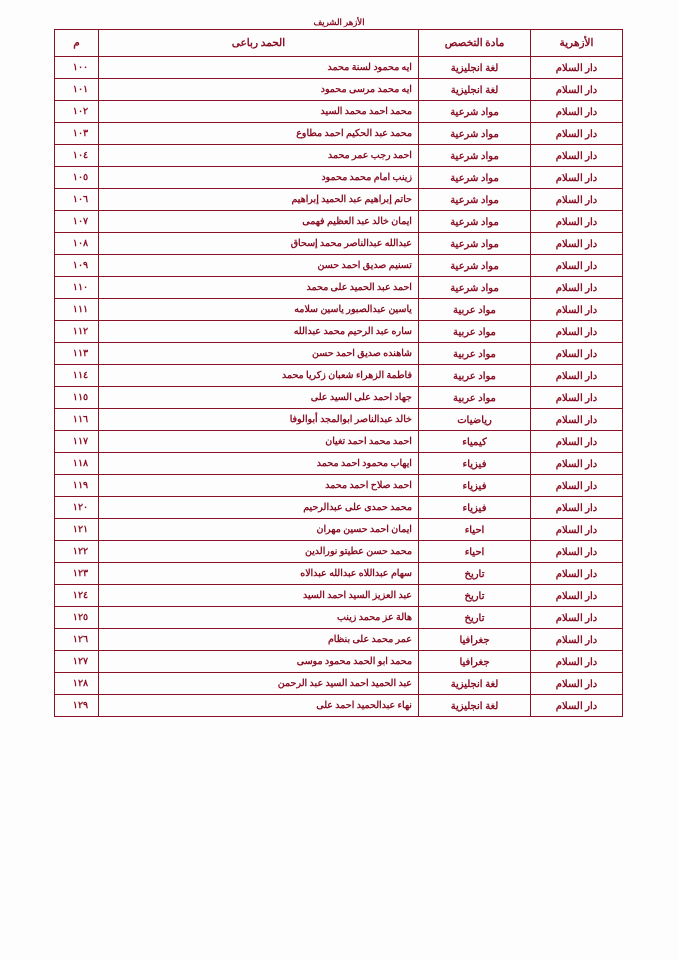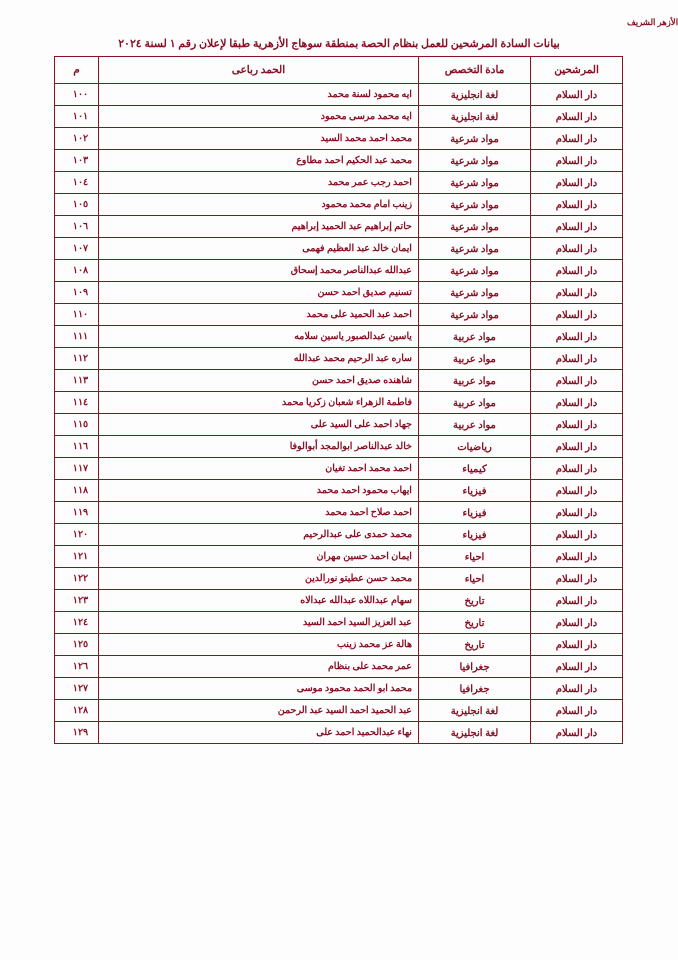--- a/index.html
+++ b/index.html
@@ -14,20 +14,21 @@
     color: #111;
     overflow: hidden;
   }
   .page {
     position: relative;
     width: 678px;
     height: 960px;
     background: #fdfdfd;
   }
   .doc-head {
+    text-align: center;
     padding-top: 16px;
   }
   .doc-head .line {
     font-family: "Liberation Serif", serif;
     font-weight: bold;
     color: #8a1025;
     font-size: 8.5px;
     line-height: 1.55;
     letter-spacing: 0;
   }
@@ -89,33 +90,32 @@
 </style>
 </head>
 <body>
 
 <div class="page">
 
   <div class="doc-head">
     <div class="line">الأزهر الشريف</div>
   </div>
 
-  <div class="doc-title">بيانات السادة المرشحين للعمل بنظام الحصة بمنطقة سوهاج الأزهرية طبقا لإعلان رقم ١ لسنة ٢٠٢٤</div>
 
   <div class="table-wrap">
     <table class="roster">
       <colgroup>
         <col class="c-dept">
         <col class="c-spec">
         <col class="c-name">
         <col class="c-num">
       </colgroup>
       <thead>
         <tr>
-          <th>المرشحين</th>
+          <th>الأزهرية</th>
           <th>مادة التخصص</th>
           <th>الحمد رباعى</th>
           <th>م</th>
         </tr>
       </thead>
       <tbody id="roster-body">
           <tr>
             <td class="dept">دار السلام</td>
             <td class="spec">لغة انجليزية</td>
             <td class="name">ايه محمود لسنة محمد</td>

